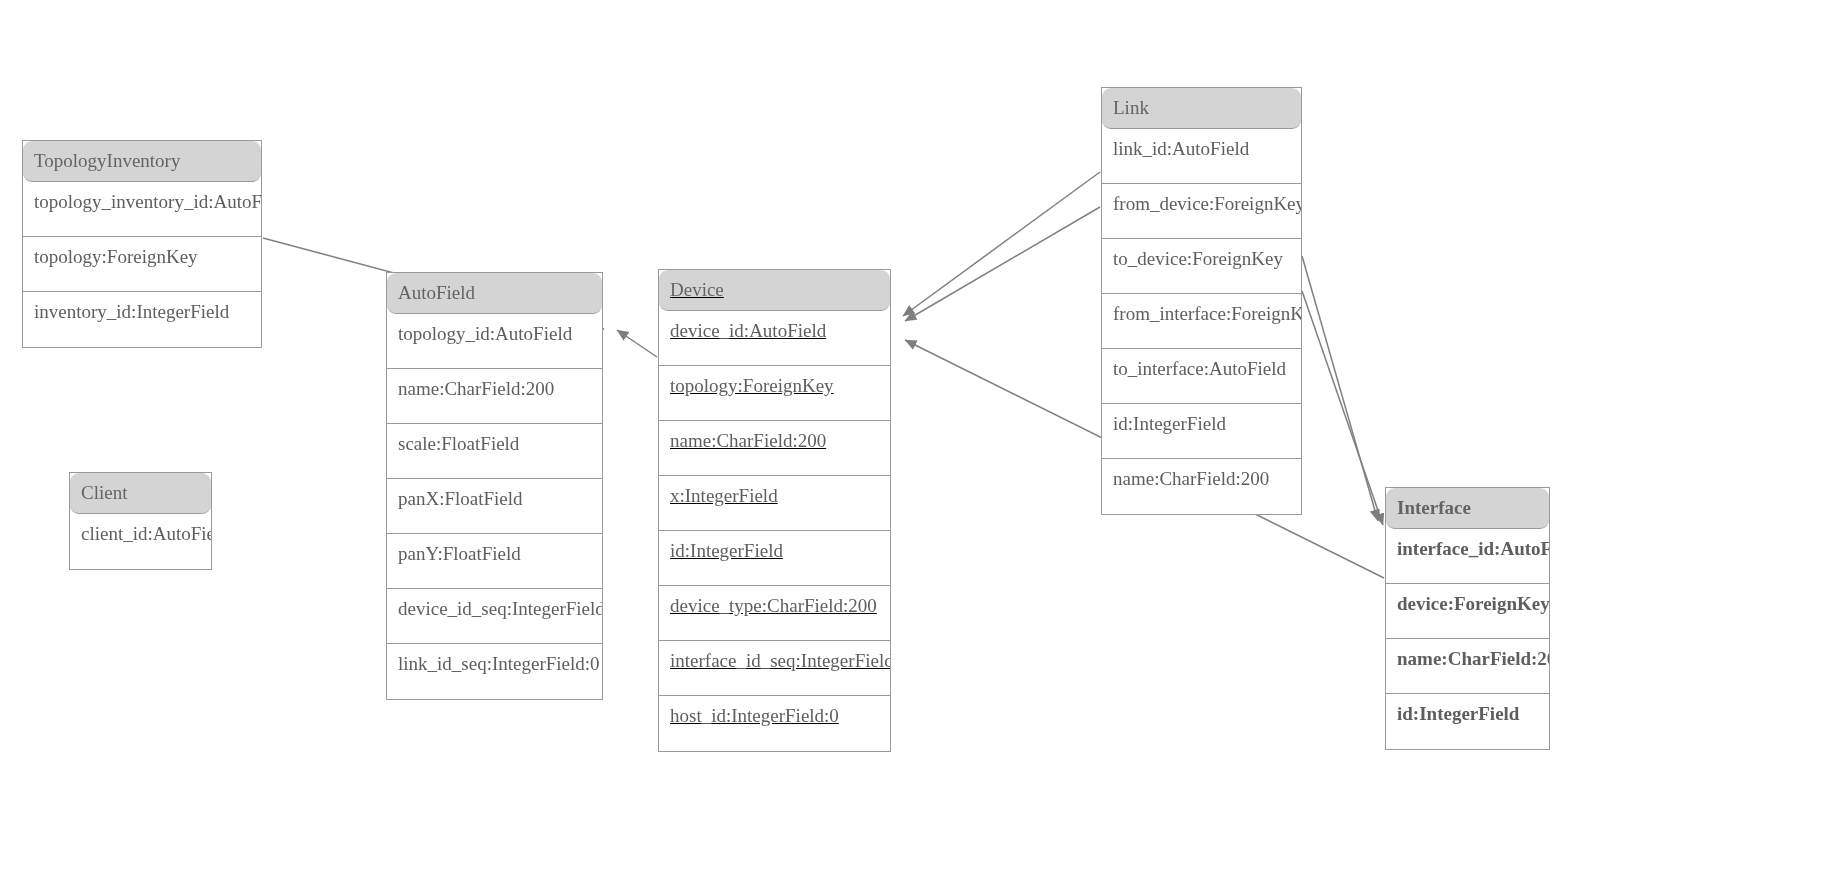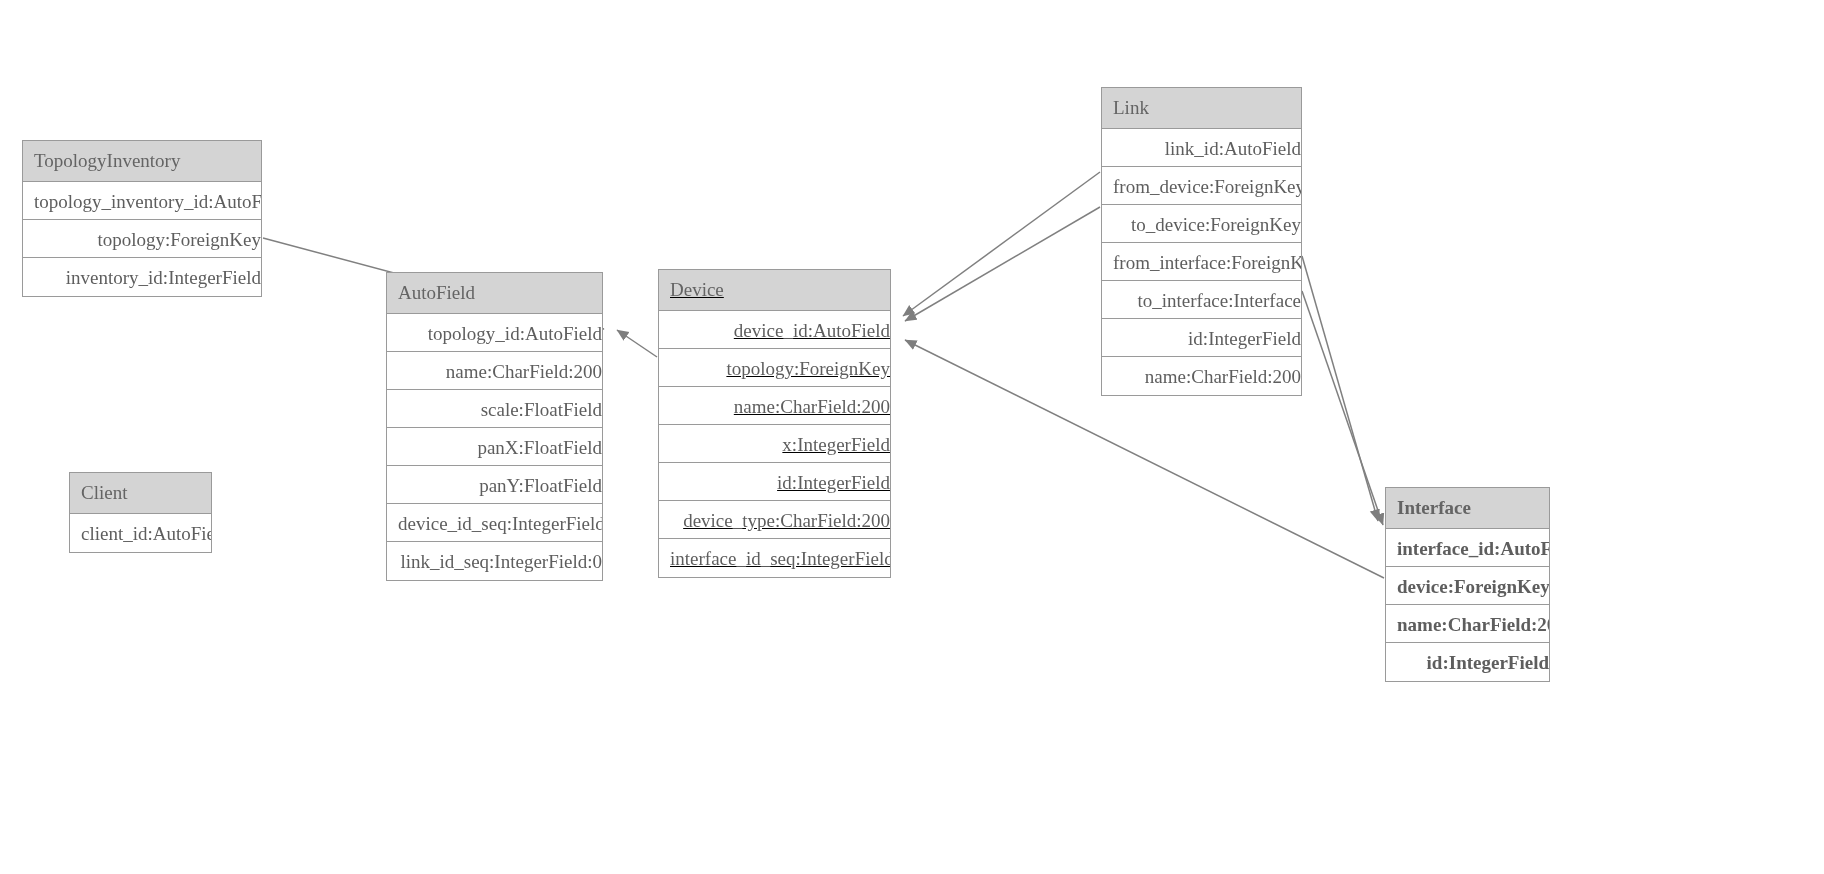--- a/index.html
+++ b/index.html
@@ -37,33 +37,33 @@
     box-sizing: border-box;
     background: #d4d4d4;
     border-bottom: 1.4px solid #9a9a9a;
     color: #646464;
     font-size: 19px;
     line-height: 40px;
     height: 41px;
     padding: 0 0 0 11px;
     white-space: nowrap;
     overflow: hidden;
+    border-radius: 9px;
   }
   .entity-row {
     box-sizing: border-box;
-    height: 38px;
+    height: 55px;
     line-height: 40px;
     border-bottom: 1.4px solid #9a9a9a;
     color: #5e5e5e;
     font-size: 19px;
     padding: 0 0 0 11px;
     white-space: nowrap;
     overflow: hidden;
     background: #ffffff;
-    text-align: right;
   }
   .entity-row:last-child {
     border-bottom: none;
   }
 </style>
 </head>
 <body>
 
 <div id="canvas">
 
@@ -114,29 +114,30 @@
 
   <div class="entity" style="left:658px; top:269px; width:233px;text-decoration:underline;">
     <div class="entity-header">Device</div>
     <div class="entity-row">device_id:AutoField</div>
     <div class="entity-row">topology:ForeignKey</div>
     <div class="entity-row">name:CharField:200</div>
     <div class="entity-row">x:IntegerField</div>
     <div class="entity-row">id:IntegerField</div>
     <div class="entity-row">device_type:CharField:200</div>
     <div class="entity-row">interface_id_seq:IntegerField:0</div>
+    <div class="entity-row">host_id:IntegerField:0</div>
   </div>
 
   <div class="entity" style="left:1101px; top:87px; width:201px;">
     <div class="entity-header">Link</div>
     <div class="entity-row">link_id:AutoField</div>
     <div class="entity-row">from_device:ForeignKey</div>
     <div class="entity-row">to_device:ForeignKey</div>
     <div class="entity-row">from_interface:ForeignKey</div>
-    <div class="entity-row">to_interface:Interface</div>
+    <div class="entity-row">to_interface:AutoField</div>
     <div class="entity-row">id:IntegerField</div>
     <div class="entity-row">name:CharField:200</div>
   </div>
 
   <div class="entity" style="left:1385px; top:487px; width:165px;font-weight:bold;">
     <div class="entity-header">Interface</div>
     <div class="entity-row">interface_id:AutoField</div>
     <div class="entity-row">device:ForeignKey</div>
     <div class="entity-row">name:CharField:200</div>
     <div class="entity-row">id:IntegerField</div>

